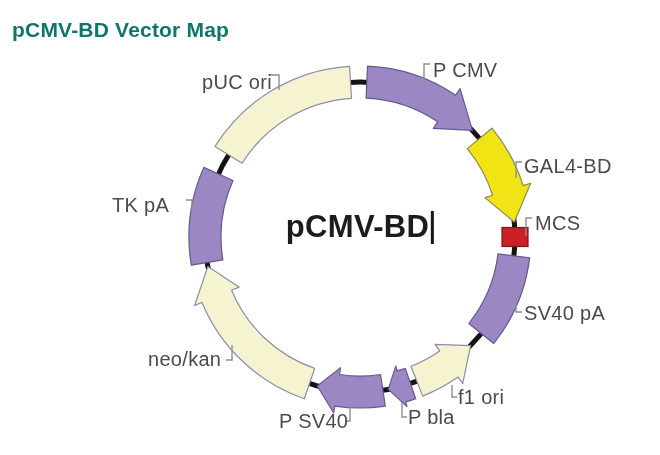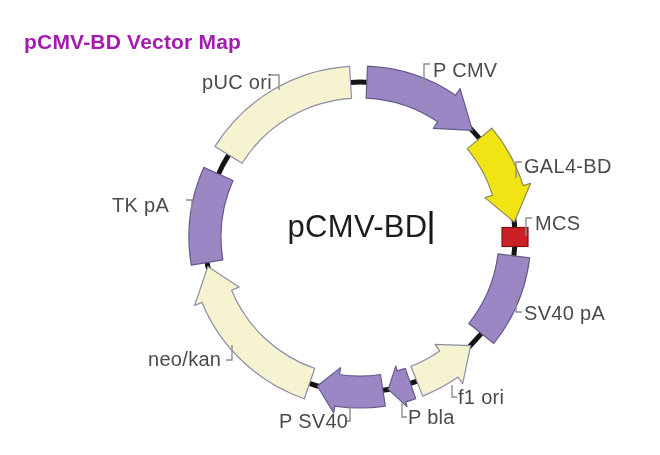--- a/index.html
+++ b/index.html
@@ -1,34 +1,34 @@
 <!DOCTYPE html>
 <html><head>
 <meta charset="utf-8">
 <style>
   html,body{margin:0;padding:0;background:#ffffff;}
   .stage{
     position:relative;width:660px;height:455px;background:#ffffff;overflow:hidden;
     font-family:"Liberation Sans","DejaVu Sans",sans-serif;
   }
   .figure-title{
-    position:absolute;left:8px;top:14px;margin:16px;
-    font-size:21px;font-weight:bold;letter-spacing:.2px;color:#a21caf;
+    position:absolute;left:8px;top:14px;margin:4px;
+    font-size:21px;font-weight:bold;letter-spacing:.2px;color:#0f766e;
   }
   #plasmid-svg{position:absolute;left:0;top:0;}
   .seg-label{
     font-family:"Liberation Sans","DejaVu Sans",sans-serif;
     font-size:20px;letter-spacing:.3px;
   }
   .center-label{
     position:absolute;left:360px;top:209px;transform:translateX(-50%);
     text-align:center;white-space:nowrap;
   }
   .name-row{display:flex;align-items:center;justify-content:center;}
-  .plasmid-name{font-size:31px;font-weight:normal;color:#1c1c1c;letter-spacing:.3px;text-align:right;}
+  .plasmid-name{font-size:31px;font-weight:bold;color:#1c1c1c;letter-spacing:.3px;text-align:right;}
   .text-cursor{display:inline-block;width:3px;height:33px;background:#151515;margin-left:2px;}
   .plasmid-size{font-size:23px;color:#6d6e71;margin-top:0px;letter-spacing:.5px;}
 </style>
 </head>
 <body>
 
 <div class="stage">
   <h1 class="figure-title">pCMV-BD Vector Map</h1>
 
   <svg id="plasmid-svg" width="660" height="455" viewBox="0 0 660 455" xmlns="http://www.w3.org/2000/svg">

